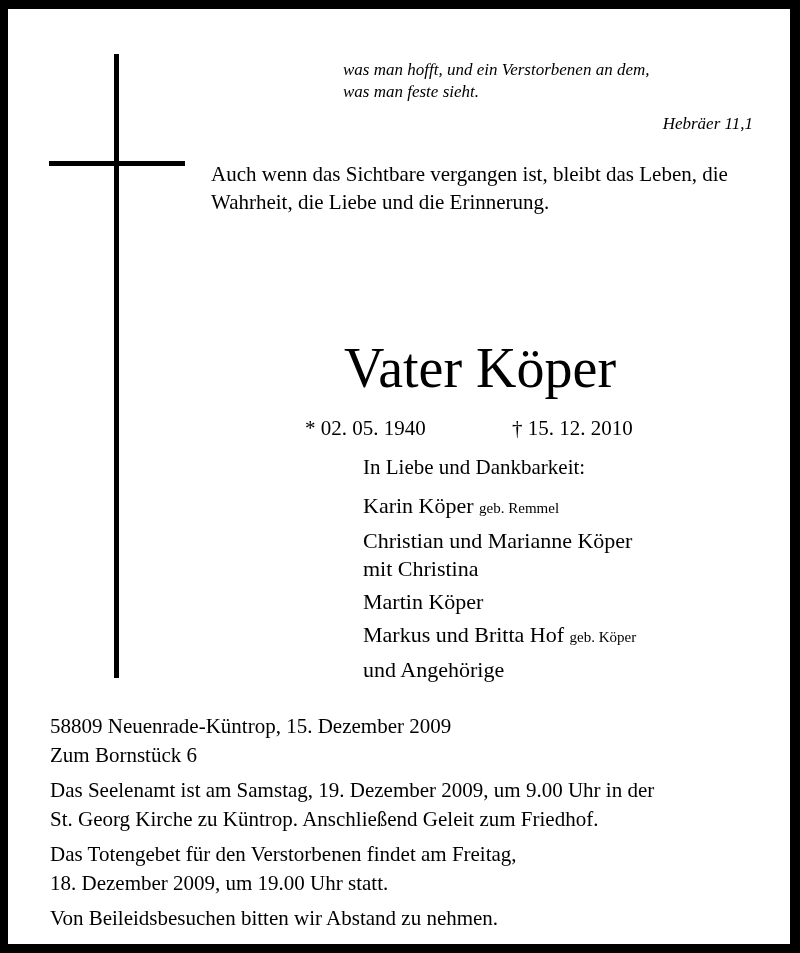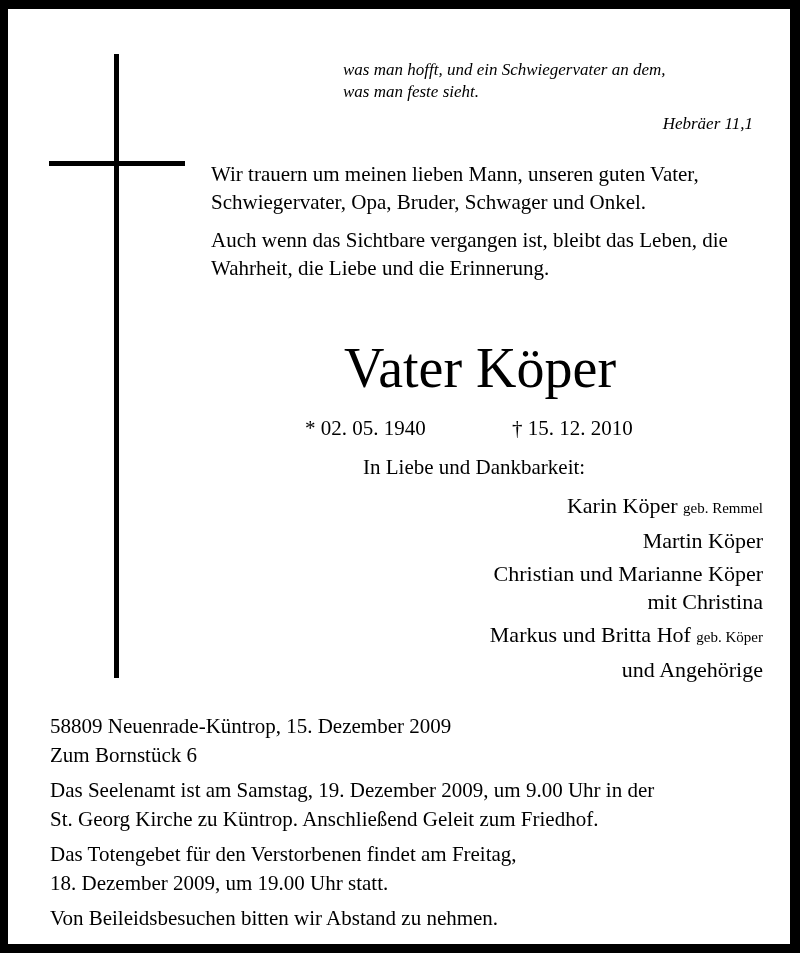--- a/index.html
+++ b/index.html
@@ -102,21 +102,20 @@
       font-size: 21px;
       line-height: 28px;
     }
     .family {
       position: absolute;
       left: 363px;
       top: 492px;
       width: 400px;
       font-size: 22px;
       line-height: 28px;
-      text-align: right;
     }
     .family .entry {
       margin-bottom: 5px;
     }
     .family .small {
       font-size: 15px;
     }
     .footer {
       position: absolute;
       left: 50px;
@@ -134,48 +133,47 @@
   </style>
 </head>
 <body>
 
 <div class="frame"></div>
 
 <div class="cross-v"></div>
 <div class="cross-h"></div>
 
 <div class="quote">
-  <div>was man hofft, und ein Schwiegervater an dem,</div>
+  <div>was man hofft, und ein Verstorbenen an dem,</div>
   <div>was man feste sieht.</div>
   <div class="ref">Hebräer 11,1</div>
 </div>
 
 <div class="intro">
-  <p>Wir trauern um meinen lieben Mann, unseren guten Vater, Schwiegervater, Opa, Bruder, Schwager und Onkel.</p>
   <p>Auch wenn das Sichtbare vergangen ist, bleibt das Leben, die Wahrheit, die Liebe und die Erinnerung.</p>
 </div>
 
 <div class="name">Vater Köper</div>
 
 <div class="birth">* 02. 05. 1940</div>
 <div class="death">† 15. 12. 2010</div>
 
 <div class="thanks">In Liebe und Dankbarkeit:</div>
 
 <div class="family">
   <div class="entry">
     <span>Karin Köper</span>
     <span class="small">geb. Remmel</span>
   </div>
   <div class="entry">
-    <span>Martin Köper</span>
+    <div>Christian und Marianne Köper</div>
+    <div>mit Christina</div>
   </div>
   <div class="entry">
-    <div>Christian und Marianne Köper</div>
-    <div>mit Christina</div>
+    <span>Martin Köper</span>
   </div>
   <div class="entry">
     <span>Markus und Britta Hof</span>
     <span class="small">geb. Köper</span>
   </div>
   <div class="entry">
     <span>und Angehörige</span>
   </div>
 </div>
 

